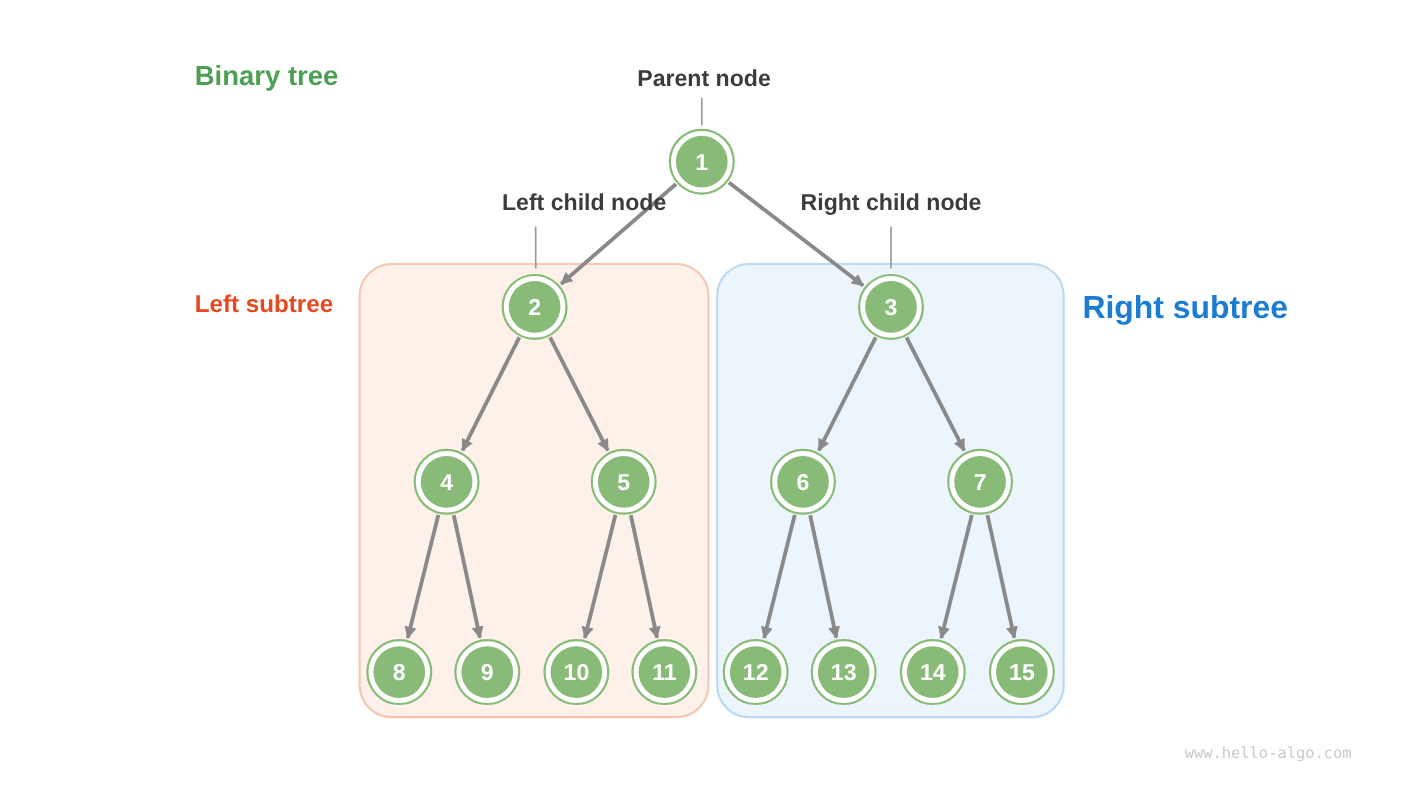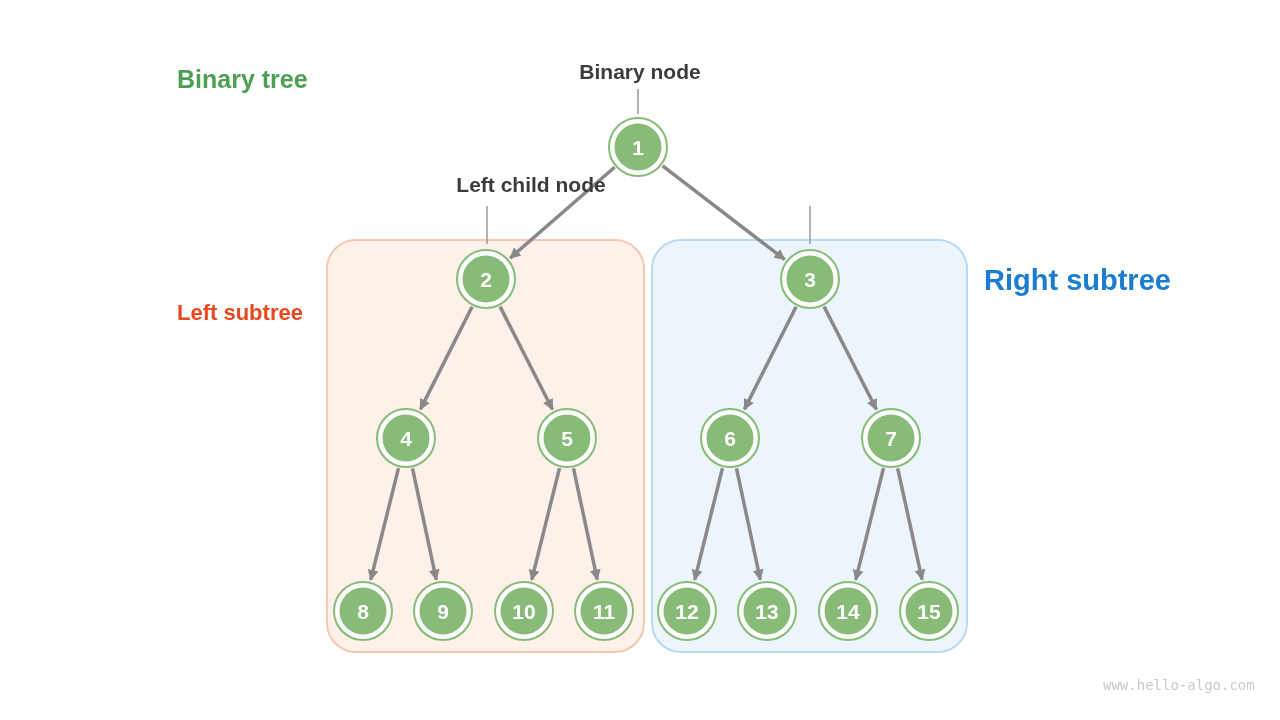--- a/index.html
+++ b/index.html
@@ -3,21 +3,21 @@
 <meta charset="utf-8">
 <style>
   html,body{margin:0;padding:0;background:#ffffff;}
   #canvas{position:relative;width:1280px;height:720px;background:#ffffff;overflow:hidden;
           font-family:"Liberation Sans",sans-serif;}
   .box{position:absolute;border-radius:30px;border:2px solid transparent;box-sizing:border-box;}
   #left-box{left:326px;top:239px;width:319px;height:414px;}
   #right-box{left:651px;top:239px;width:317px;height:414px;}
   .label{position:absolute;font-weight:700;white-space:nowrap;line-height:1.1;}
   .centered{transform:translateX(-50%);}
-  #title{left:177px;top:66px;font-size:25px;}
+  #title{left:177px;top:56px;font-size:25px;}
   #parent-label{left:640px;top:60px;font-size:21px;}
   #left-child-label{left:487px;top:173px;font-size:21px;margin-left:44px;}
   #right-child-label{left:810px;top:173px;font-size:21px;}
   #left-subtree-label{left:177px;top:265px;font-size:22px;}
   #right-subtree-label{left:984px;top:265px;font-size:29px;}
   #watermark{left:1077px;top:678px;font-size:14px;font-weight:400;
              font-family:"DejaVu Sans Mono",monospace;}
   #tree-svg{position:absolute;left:0;top:0;pointer-events:none;}
   #tree-svg text{font-family:"Liberation Sans",sans-serif;font-weight:700;font-size:21px;}
 </style>
@@ -129,19 +129,20 @@
         </g>
         <g>
           <circle cx="929" cy="611" r="29" fill="#ffffff" stroke="#87BB77" stroke-width="2"></circle>
           <circle cx="929" cy="611" r="23.5" fill="#87BB77"></circle>
           <text x="929" y="618.5" text-anchor="middle" fill="#FFFFFF">15</text>
         </g>
       </g>
   </svg>
 
   <div id="title" class="label" style="color: rgb(77, 159, 84);">Binary tree</div>
-  <div id="parent-label" class="label centered" style="color: rgb(60, 60, 60);">Binary node</div>
+  <div id="parent-label" class="label centered" style="color: rgb(60, 60, 60);">Parent node</div>
   <div id="left-child-label" class="label centered" style="color: rgb(60, 60, 60);">Left child node</div>
-  <div id="left-subtree-label" class="label" style="color: rgb(232, 72, 31); margin-top: 36px;">Left subtree</div>
+  <div id="right-child-label" class="label centered" style="color: rgb(60, 60, 60);">Right child node</div>
+  <div id="left-subtree-label" class="label" style="color: rgb(232, 72, 31);">Left subtree</div>
   <div id="right-subtree-label" class="label" style="color: rgb(27, 125, 210);">Right subtree</div>
-  <div id="watermark" class="label" style="color: rgb(201, 201, 201); margin-left: 26px;">www.hello-algo.com</div>
+  <div id="watermark" class="label" style="color: rgb(201, 201, 201);">www.hello-algo.com</div>
 
 </div>
 
 </body></html>

